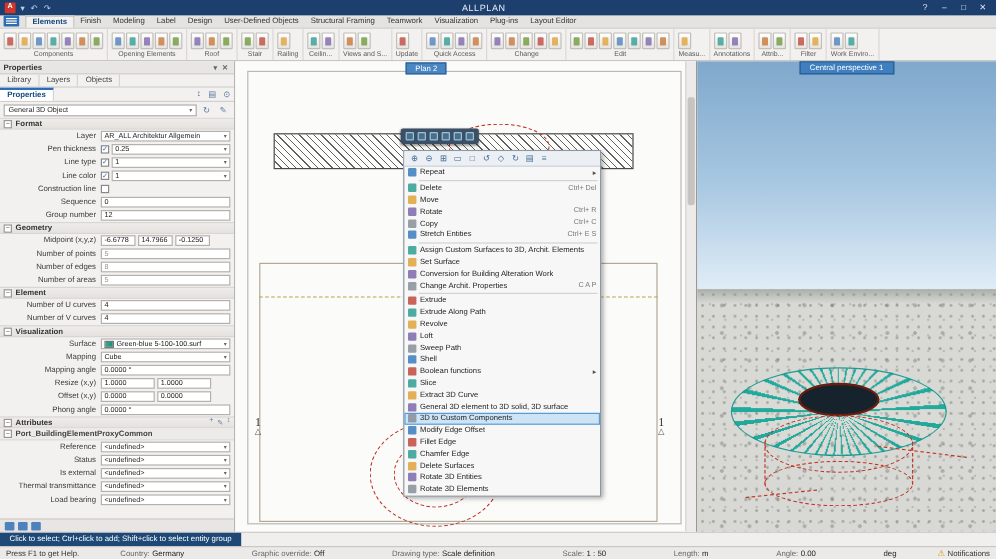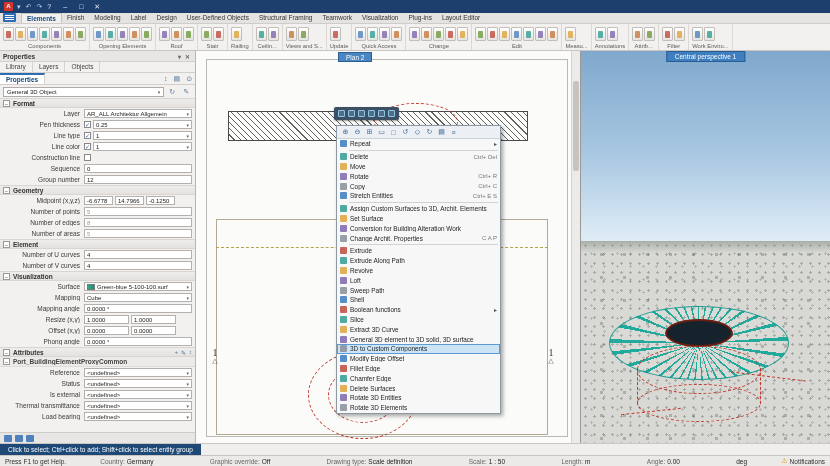--- a/index.html
+++ b/index.html
@@ -138,20 +138,21 @@
 
 <div class="app">
 
   <div class="titlebar">
     <span class="logo">A</span>
     <span class="tb-quick">
       <span>▾</span>
       <span>↶</span>
       <span>↷</span>
     </span>
+    <span class="tb-title">ALLPLAN</span>
     <span class="tb-controls">
         <span class="tb-btn">?</span>
         <span class="tb-btn">–</span>
         <span class="tb-btn">□</span>
         <span class="tb-btn">✕</span>
       </span>
   </div>
 
   <div class="tabbar">
     <span class="menu-btn"></span>

